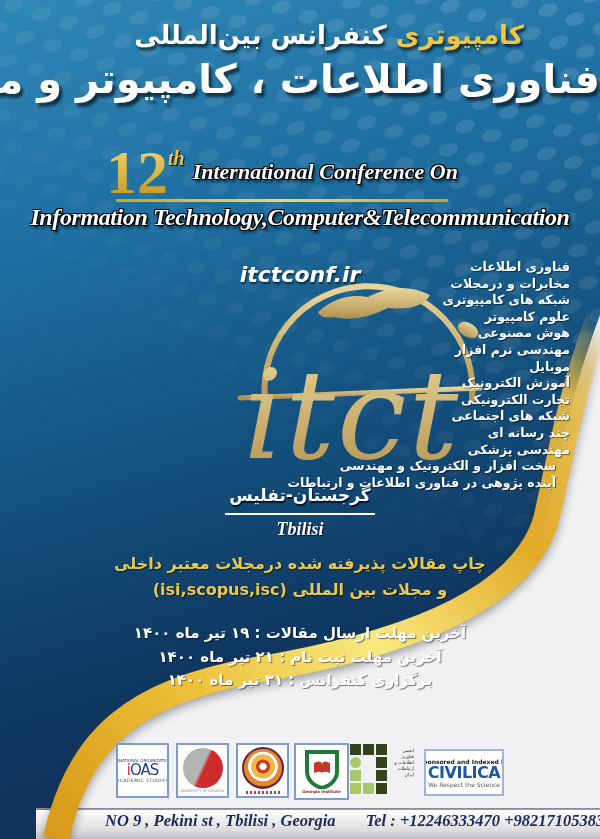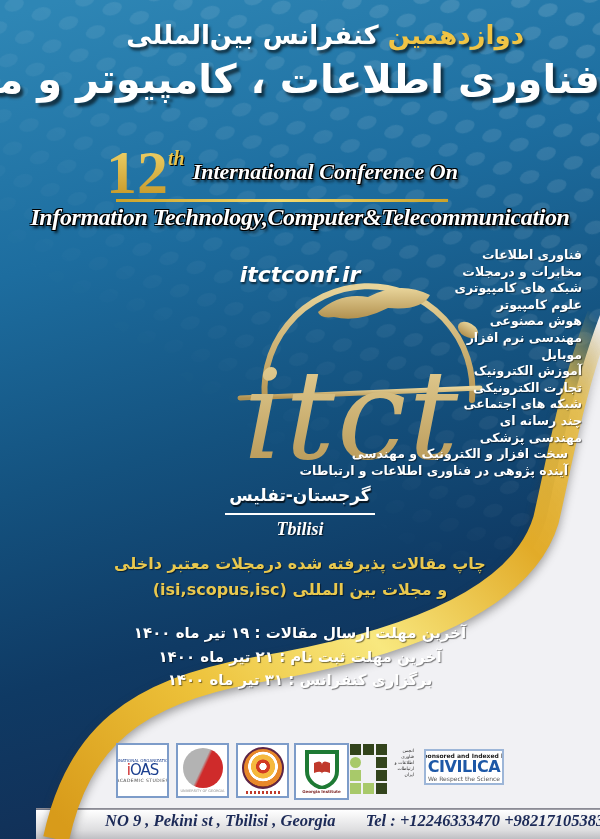--- a/index.html
+++ b/index.html
@@ -35,21 +35,21 @@
      vertical-align:top;position:relative;top:18px;margin-left:8px;}
   .gold-rule{top:199px;left:116px;width:332px;height:3px;z-index:3;
      background:linear-gradient(90deg,#caa22a,#f2d96d,#caa22a);}
   .en-line2{top:204px;font-size:24px;font-weight:bold;font-style:italic;color:#fff;
      letter-spacing:-0.4px;white-space:nowrap;z-index:3;}
 
   .website{top:262px;font-size:22px;font-weight:bold;font-style:italic;color:#fff;
      text-shadow:1px 2px 2px rgba(0,0,0,.6);z-index:3;}
 
   
-  .topics{top:243px;right:14px;z-index:4;list-style:none;margin:4px;padding:0;
+  .topics{top:243px;right:14px;z-index:4;list-style:none;margin:16px;padding:0;
      text-align:right;color:#fff;font-size:12.5px;font-weight:bold;line-height:16.6px;}
   .topics li{white-space:nowrap;text-shadow:1px 1px 1px rgba(0,0,0,.5);}
   .topics li:nth-child(n+13){padding-left:0;padding-right:14px;}
 
   
   .loc-fa{top:485px;font-size:17px;font-weight:bold;color:#fff;z-index:3;
      text-shadow:1px 2px 1px rgba(0,0,0,.7);}
   .loc-rule{top:513px;left:225px;width:150px;height:2px;background:#fff;z-index:3;}
   .loc-en{top:519px;font-size:18px;font-weight:bold;font-style:italic;color:#fff;z-index:3;
      text-shadow:1px 1px 1px rgba(0,0,0,.7);}
@@ -78,21 +78,21 @@
        #ffffff 44% 52%,#e8882a 54% 70%,#8c3a20 72% 100%);}
   .emb-cap{width:34px;height:3px;margin-top:2px;background:repeating-linear-gradient(90deg,#c0392b 0 2px,transparent 2px 4px);}
   .sp-shield{left:294px;top:743px;width:55px;height:57px;}
   .sp-shield .t{font-size:4px;color:#7a1f1f;font-weight:bold;white-space:nowrap;}
   .sp-mosaic{left:350px;top:744px;width:64px;height:56px;z-index:5;background:transparent;border:none;
      flex-direction:row;align-items:flex-start;gap:3px;}
   .mosaic-grid{display:grid;grid-template-columns:repeat(3,11px);grid-auto-rows:11px;gap:2px;}
   .cell{width:11px;height:11px;}
   .cD{background:#33441c;} .cL{background:#a8c96a;} .cC{background:#a8c96a;border-radius:50%;} .cE{background:transparent;}
   .mosaic-cap{font-size:4.5px;color:#2e2e2e;line-height:6px;text-align:right;direction:rtl;margin-top:4px;}
-  .sp-civilica{left:424px;top:749px;width:80px;height:36px;border:2px solid #9db6d8;}
+  .sp-civilica{left:424px;top:749px;width:80px;height:47px;border:2px solid #9db6d8;}
   .sp-civilica .t{font-size:6px;font-weight:bold;color:#222;white-space:nowrap;}
   .sp-civilica .n{font-size:16px;font-weight:bold;color:#1d58a7;letter-spacing:-.5px;line-height:16px;}
   .sp-civilica .b{font-size:6px;color:#555;white-space:nowrap;}
 
   
   .footer{top:811px;left:105px;width:495px;text-align:center;z-index:6;
      font-family:"Liberation Serif","DejaVu Serif",serif;font-size:16.5px;font-weight:bold;
      font-style:italic;color:#1c2a57;white-space:nowrap;}
   .footer .phones{margin-left:26px;}
 </style>
@@ -154,21 +154,21 @@
 
     <path d="M600,315 C570,395 560,460 546,520 C522,600 405,645 255,670 C135,692 78,737 56,839 L600,839 Z" fill="#f1f1f4"></path>
 
     <rect x="36" y="808" width="564" height="1.8" fill="#8b8b95"></rect>
     <rect x="36" y="810" width="564" height="29" fill="url(#barGrad)"></rect>
 
     <path d="M600,315 C570,395 560,460 546,520 C522,600 405,645 255,670 C135,692 78,737 56,839" fill="none" stroke="url(#goldStroke)" stroke-width="26" style="filter:drop-shadow(0 4px 5px rgba(50,50,50,.45))"></path>
   </svg>
 
   <div class="abs fa-line1 rtl">
-    <span class="gold">دوازدهمین</span>
+    <span class="gold">کامپیوتری</span>
     <span>کنفرانس بین‌المللی</span>
   </div>
   <div class="abs center fa-line2 rtl">فناوری اطلاعات ، کامپیوتر و مخابرات</div>
 
   <div class="abs en-line1 serif">
     <span class="num">12</span><span class="sup">th</span><span class="txt outlined">International Conference On</span>
   </div>
   <div class="abs gold-rule"></div>
   <div class="abs center en-line2 serif outlined">Information Technology,Computer&amp;Telecommunication</div>
 

